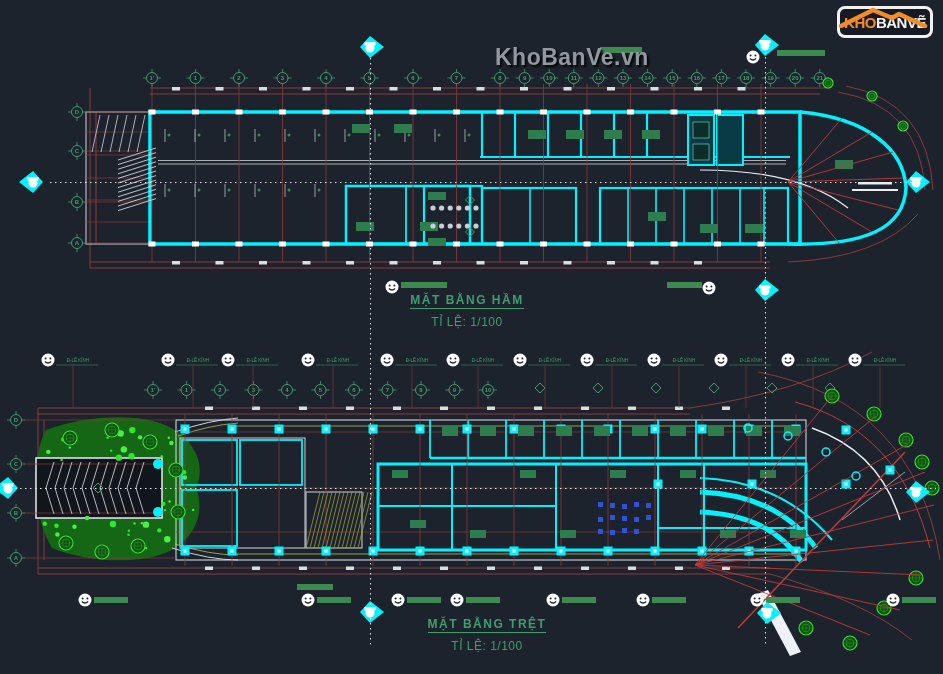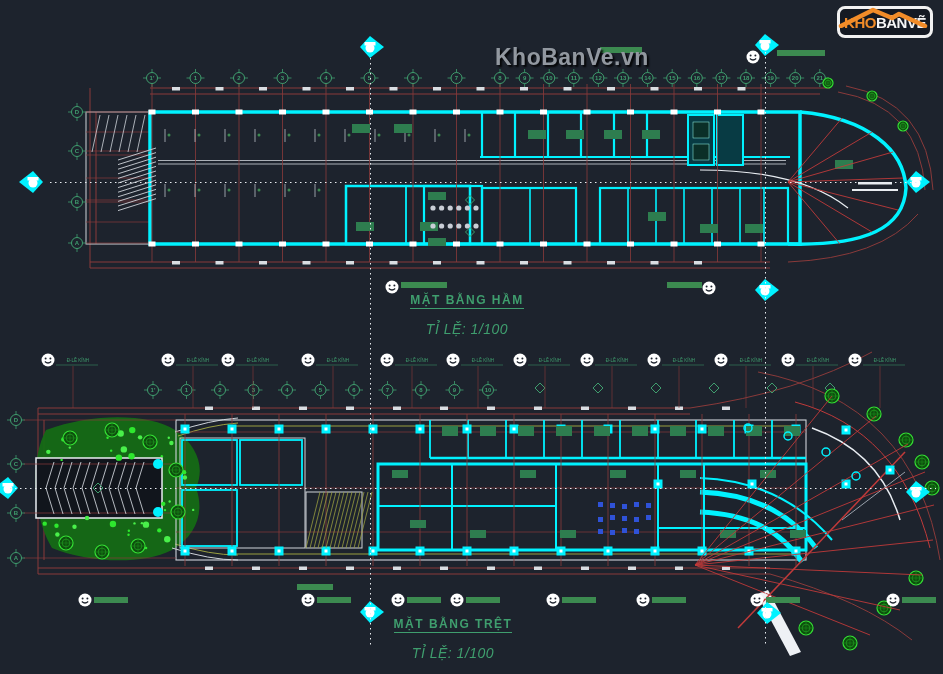--- a/index.html
+++ b/index.html
@@ -6,23 +6,23 @@
   .stage{position:relative;width:943px;height:674px;background:var(--bg,#1d232d);overflow:hidden;
          font-family:"Liberation Sans",sans-serif;}
   svg{position:absolute;left:0;top:0;}
   .wm{position:absolute;font-weight:bold;color:var(--wmgray,#9298a0);
       text-shadow:2px 2px 2px rgba(0,0,0,.85);letter-spacing:.5px;white-space:nowrap;}
   .wm-top{left:495px;top:44px;font-size:23px;}
   .wm-bottom{left:0;right:0;top:628px;text-align:center;font-size:17px;}
   .plan-title{position:absolute;width:220px;text-align:center;color:var(--green,#3f9e6e);}
   .plan-title .t{display:inline-block;font-size:12px;font-weight:bold;letter-spacing:1.5px;
                  border-bottom:1.5px solid var(--green,#3f9e6e);padding-bottom:1px;}
-  .plan-title .s{font-size:14px;letter-spacing:.5px;margin-top:12px;font-style:italic;}
+  .plan-title .s{font-size:12px;letter-spacing:.5px;margin-top:6px;}
   .pt1{left:357px;top:290px;}
-  .pt2{left:343px;top:614px;}
+  .pt2{left:377px;top:614px;}
   .logo{position:absolute;right:10px;top:6px;width:96px;}
   .logo .roof{display:block;margin:0 auto -6px auto;}
   .logo .box{border:3px solid #f2f2f2;border-radius:8px;background:#151a23;height:26px;
              display:flex;align-items:center;justify-content:center;
              font-weight:bold;font-size:15px;letter-spacing:-.5px;}
   .logo .kho{color:var(--orange,#f28c28);}
   .logo .banve{color:#f5f5f5;}
 </style>
 </head>
 <body>

